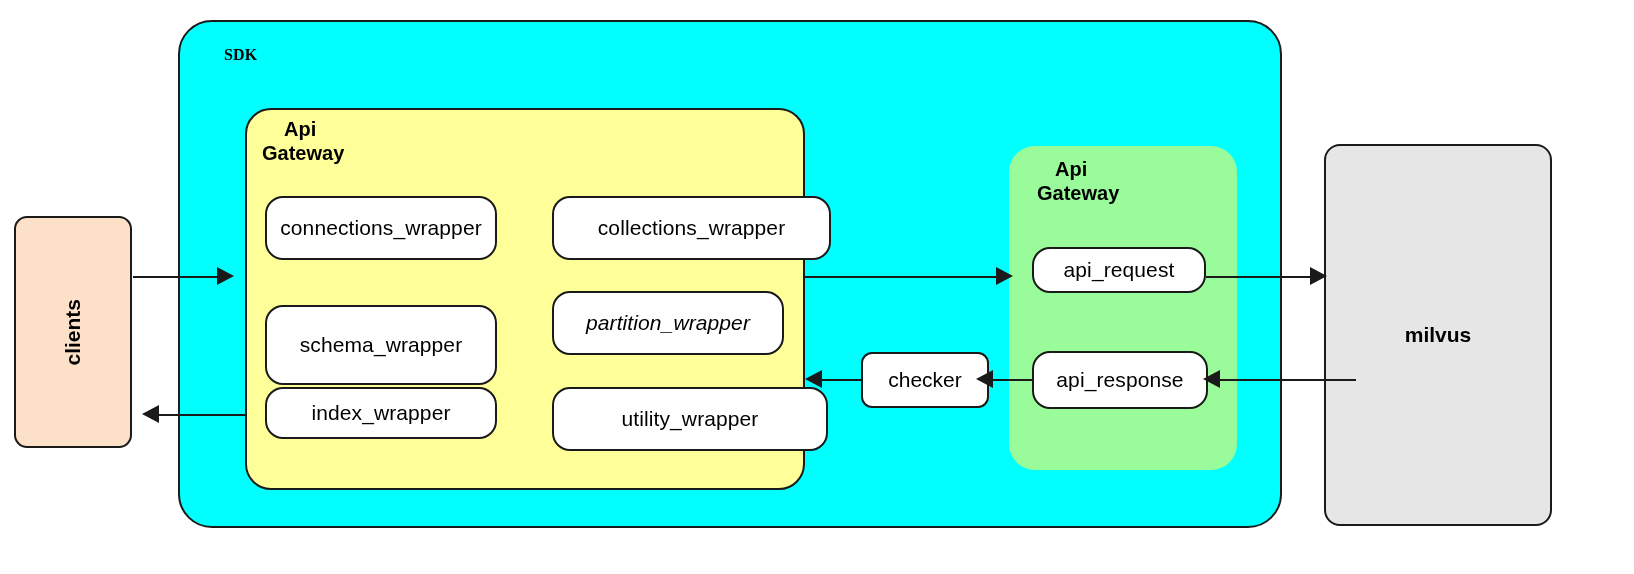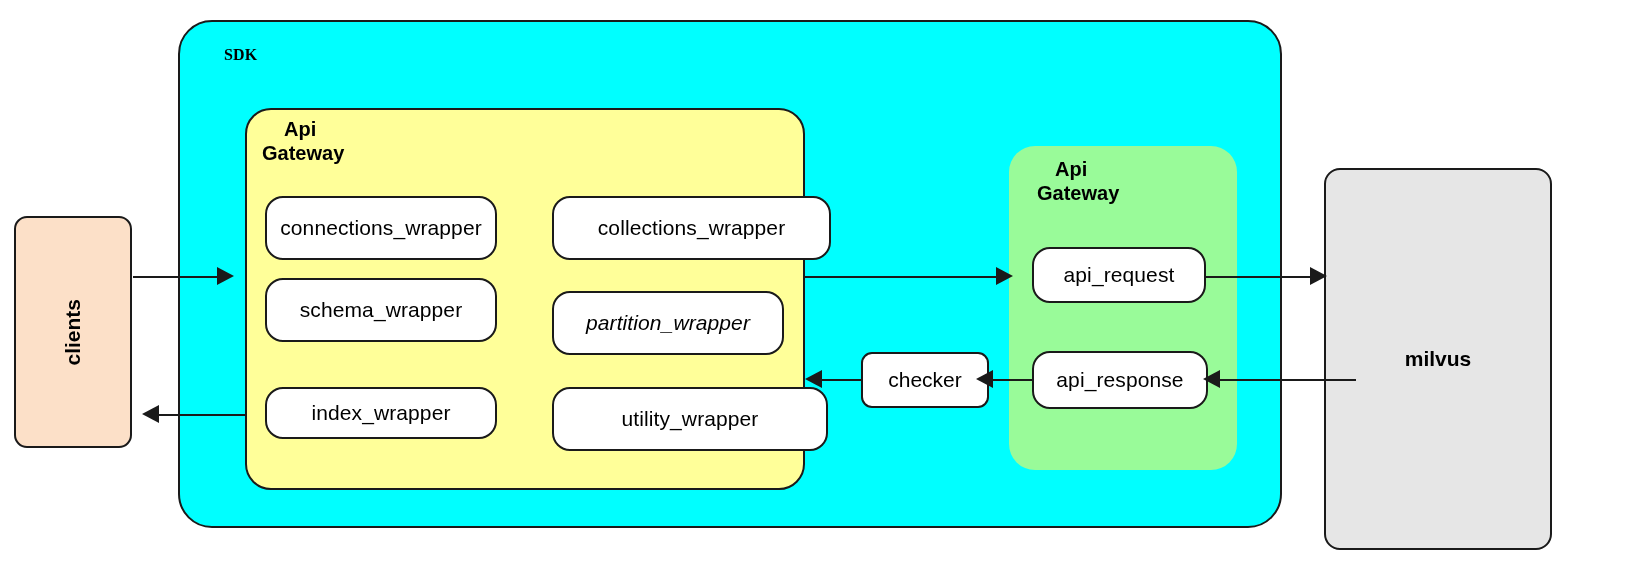--- a/index.html
+++ b/index.html
@@ -96,27 +96,27 @@
   .node {
     background: #ffffff;
     border-radius: 18px;
     font-size: 21px;
     letter-spacing: 0.1px;
   }
 
   
   #node-connections-wrapper { left: 265px; top: 196px; width: 232px; height: 64px; }
   #node-collections-wrapper { left: 552px; top: 196px; width: 279px; height: 64px; }
-  #node-schema-wrapper      { left: 265px; top: 278px; width: 232px; height: 64px; }
+  #node-schema-wrapper      { left: 265px; top: 305px; width: 232px; height: 80px; }
   #node-partition-wrapper   { left: 552px; top: 291px; width: 232px; height: 64px; font-style: italic; }
   #node-index-wrapper       { left: 265px; top: 387px; width: 232px; height: 52px; justify-content: center; }
   #node-utility-wrapper     { left: 552px; top: 387px; width: 276px; height: 64px; }
 
   
-  #node-api-request  { left: 1032px; top: 247px; width: 174px; height: 56px; }
+  #node-api-request  { left: 1032px; top: 247px; width: 174px; height: 46px; }
   #node-api-response { left: 1032px; top: 351px; width: 176px; height: 58px; }
 
   
   #node-checker { left: 861px; top: 352px; width: 128px; height: 56px; background:#ffffff; border-radius: 11px; font-size: 21px; }
 
   
   #node-clients {
     left: 14px; top: 216px; width: 118px; height: 232px;
     background: #fce0c8;
     border-radius: 13px;
@@ -129,21 +129,20 @@
     transform: rotate(180deg);
   }
 
   
   #node-milvus {
     left: 1324px; top: 144px; width: 228px; height: 382px;
     background: #e6e6e6;
     border-radius: 16px;
     font-size: 21px;
     font-weight: bold;
-    margin-top: 24px;
   }
 
   
   .arrow { position: absolute; }
   .arrow .shaft {
     position: absolute;
     height: 0;
     border-top: 2.5px solid #1a1a1a;
     top: 50%;
     left: 0;

